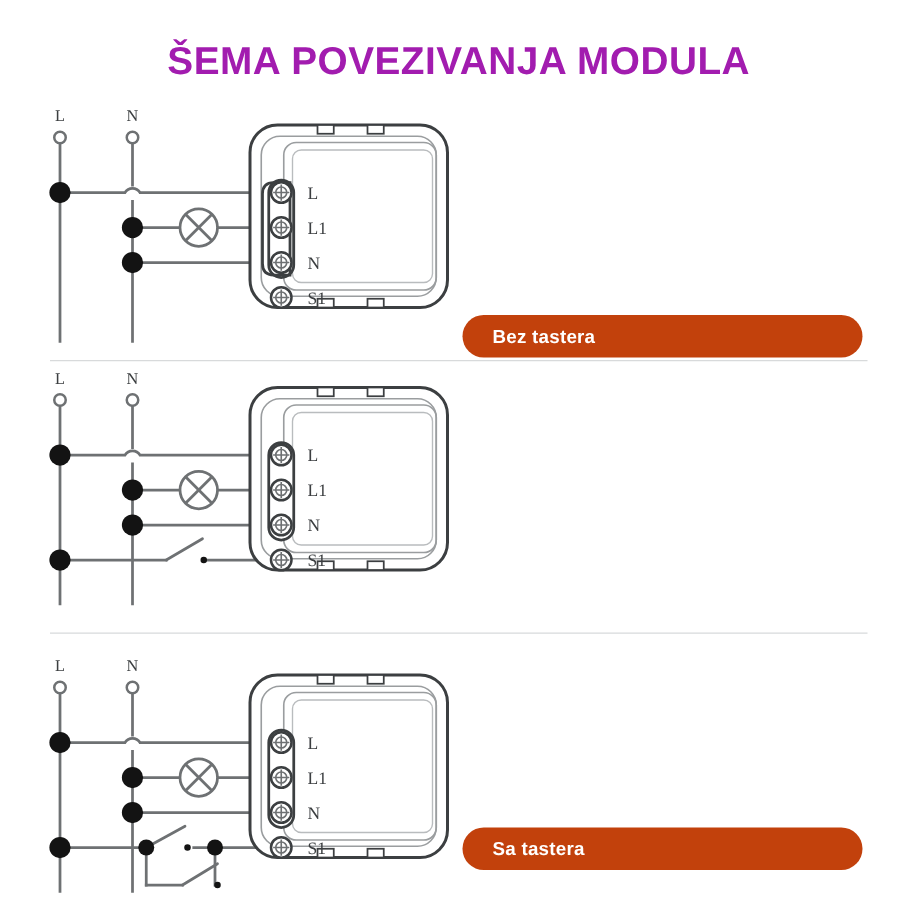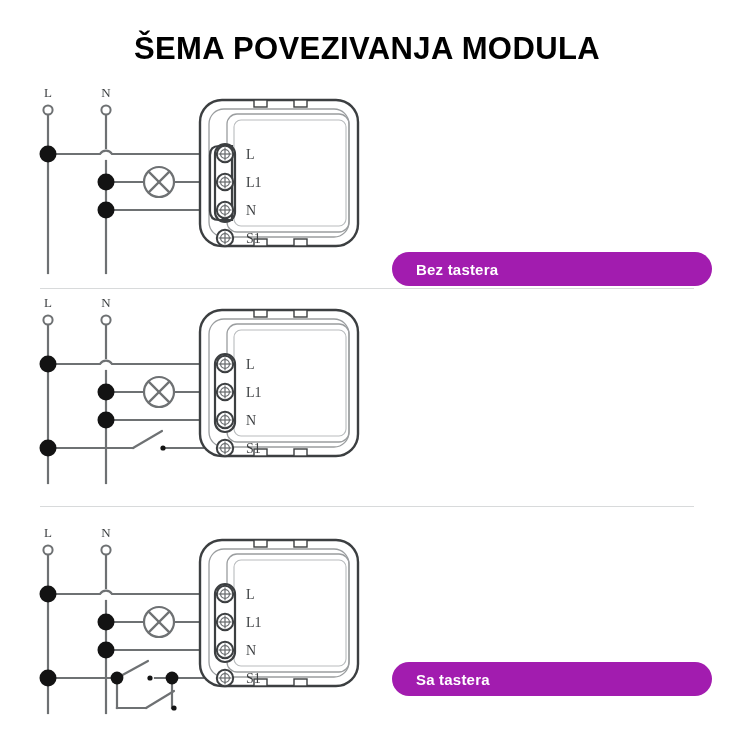--- a/index.html
+++ b/index.html
@@ -25,21 +25,21 @@
   
   .title {
     position: absolute;
     top: 31px;
     left: 0;
     width: 734px;
     text-align: center;
     font-size: 31px;
     font-weight: bold;
     letter-spacing: 0.4px;
-    color: #000000;
+    color: #a21caf;
     font-family: "Liberation Sans", sans-serif;
     white-space: nowrap;
   }
 
   
   .section {
     position: absolute;
     left: 0;
     width: 734px;
   }
@@ -62,24 +62,24 @@
     position: absolute;
     left: 22px;
     top: 0;
     width: 345px;
     height: 190px;
   }
 
   
   .badge {
     position: absolute;
-    left: 392px;
+    left: 370px;
     height: 34px;
     width: 320px;
-    background: #a21caf;
+    background: #c2410c;
     border-radius: 17px;
     color: #ffffff;
     font-size: 15px;
     font-weight: bold;
     display: flex;
     align-items: center;
     box-sizing: border-box;
     padding-left: 24px;
     letter-spacing: 0.2px;
     white-space: nowrap;

